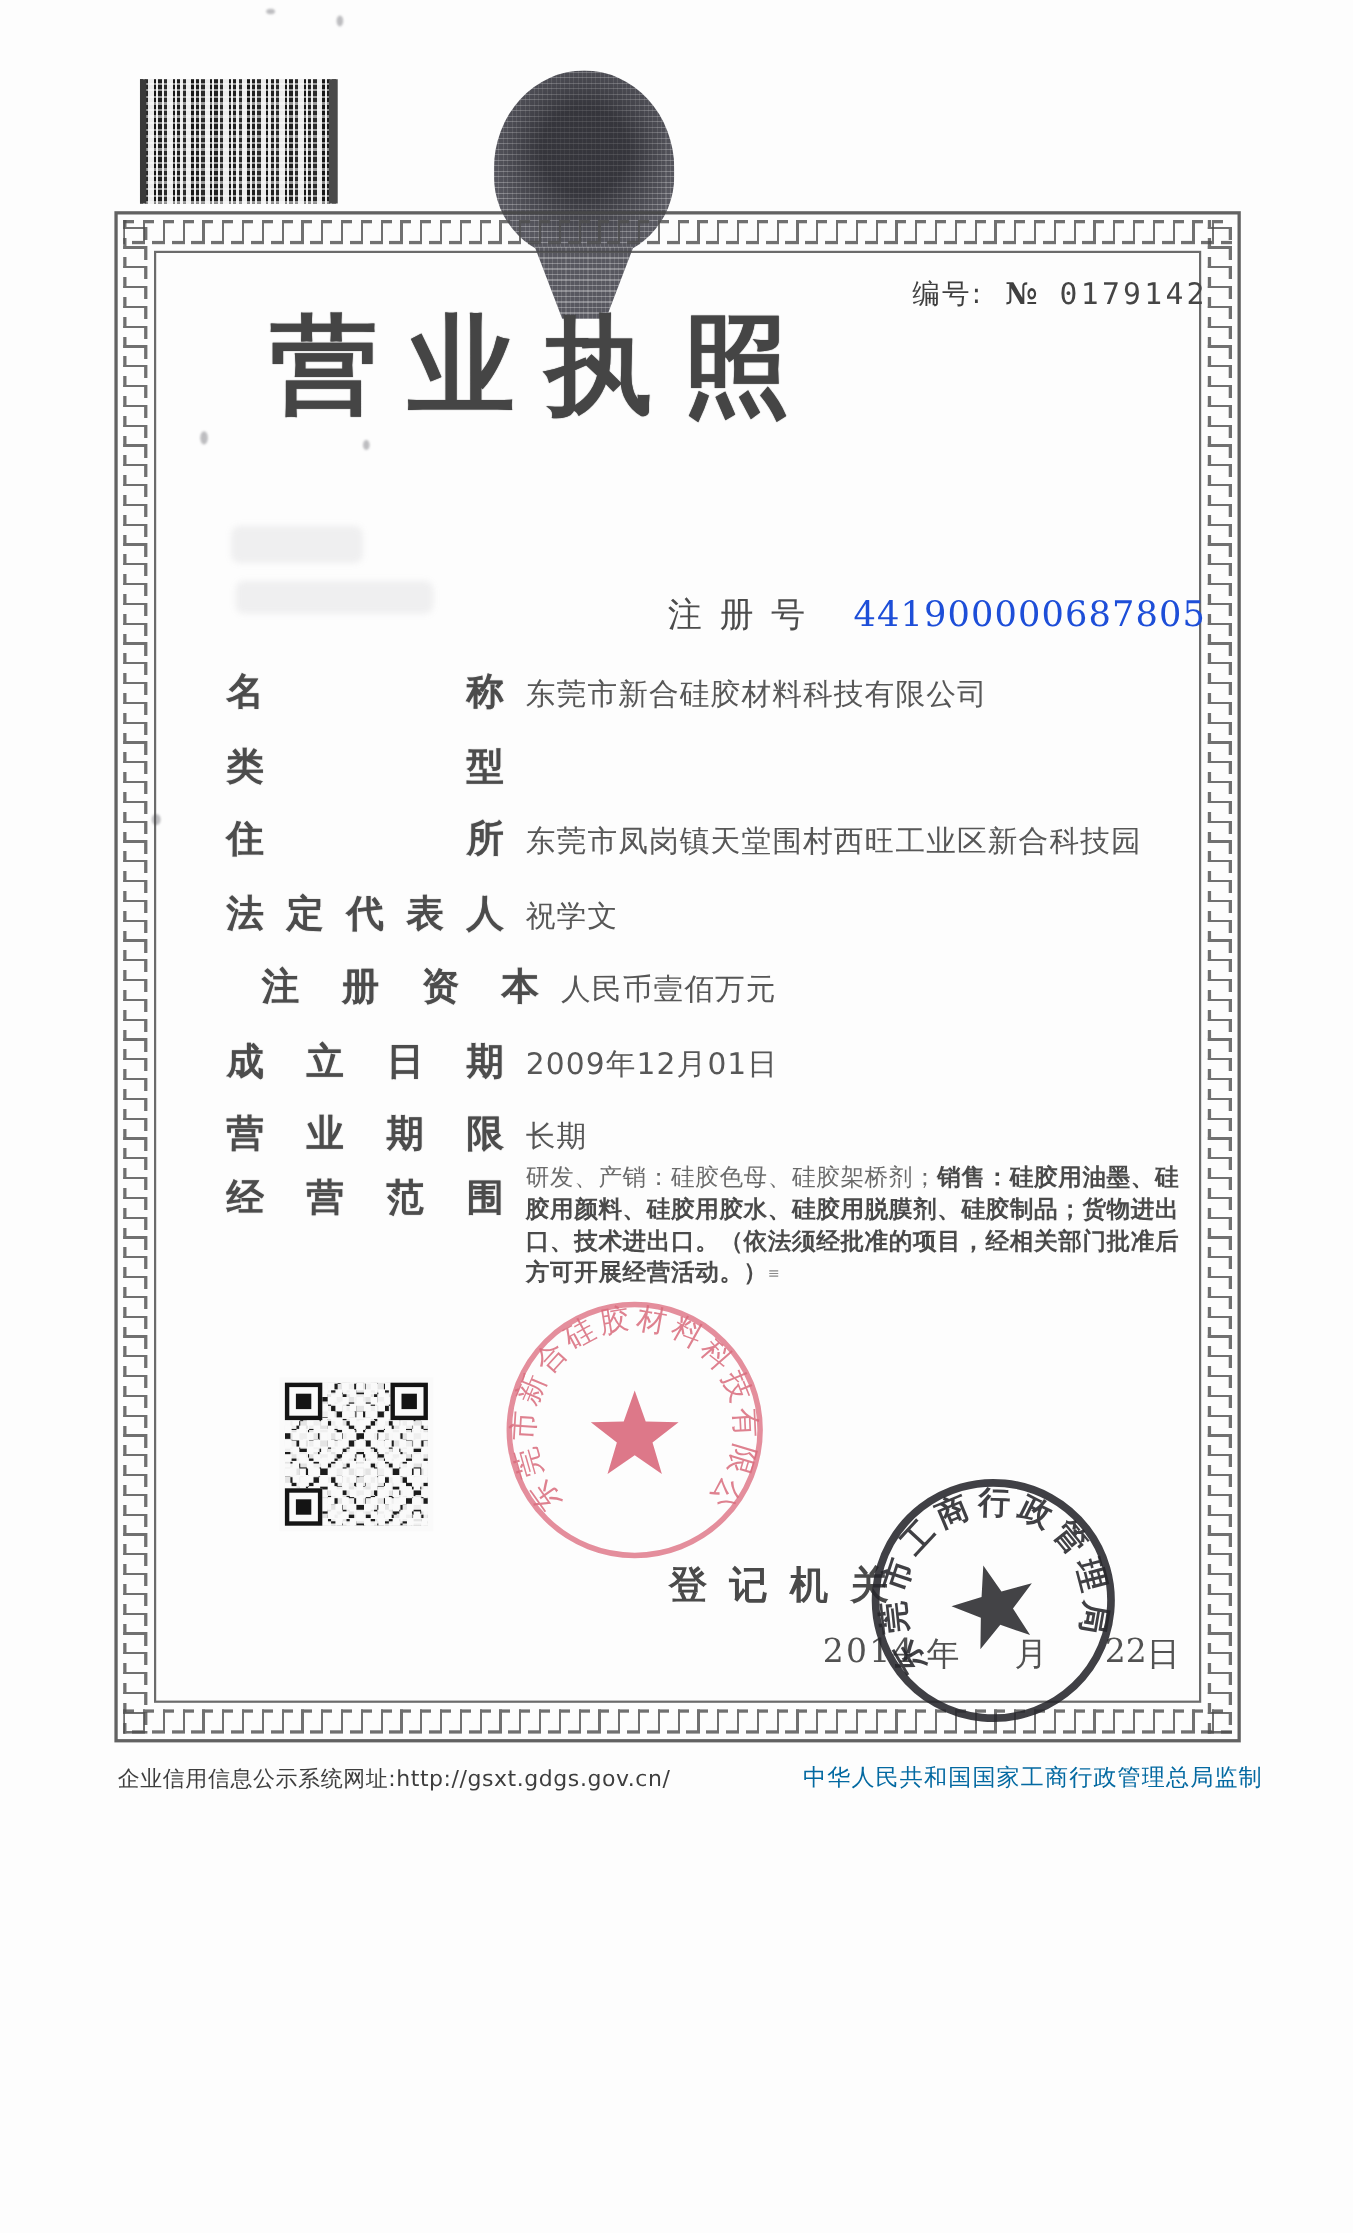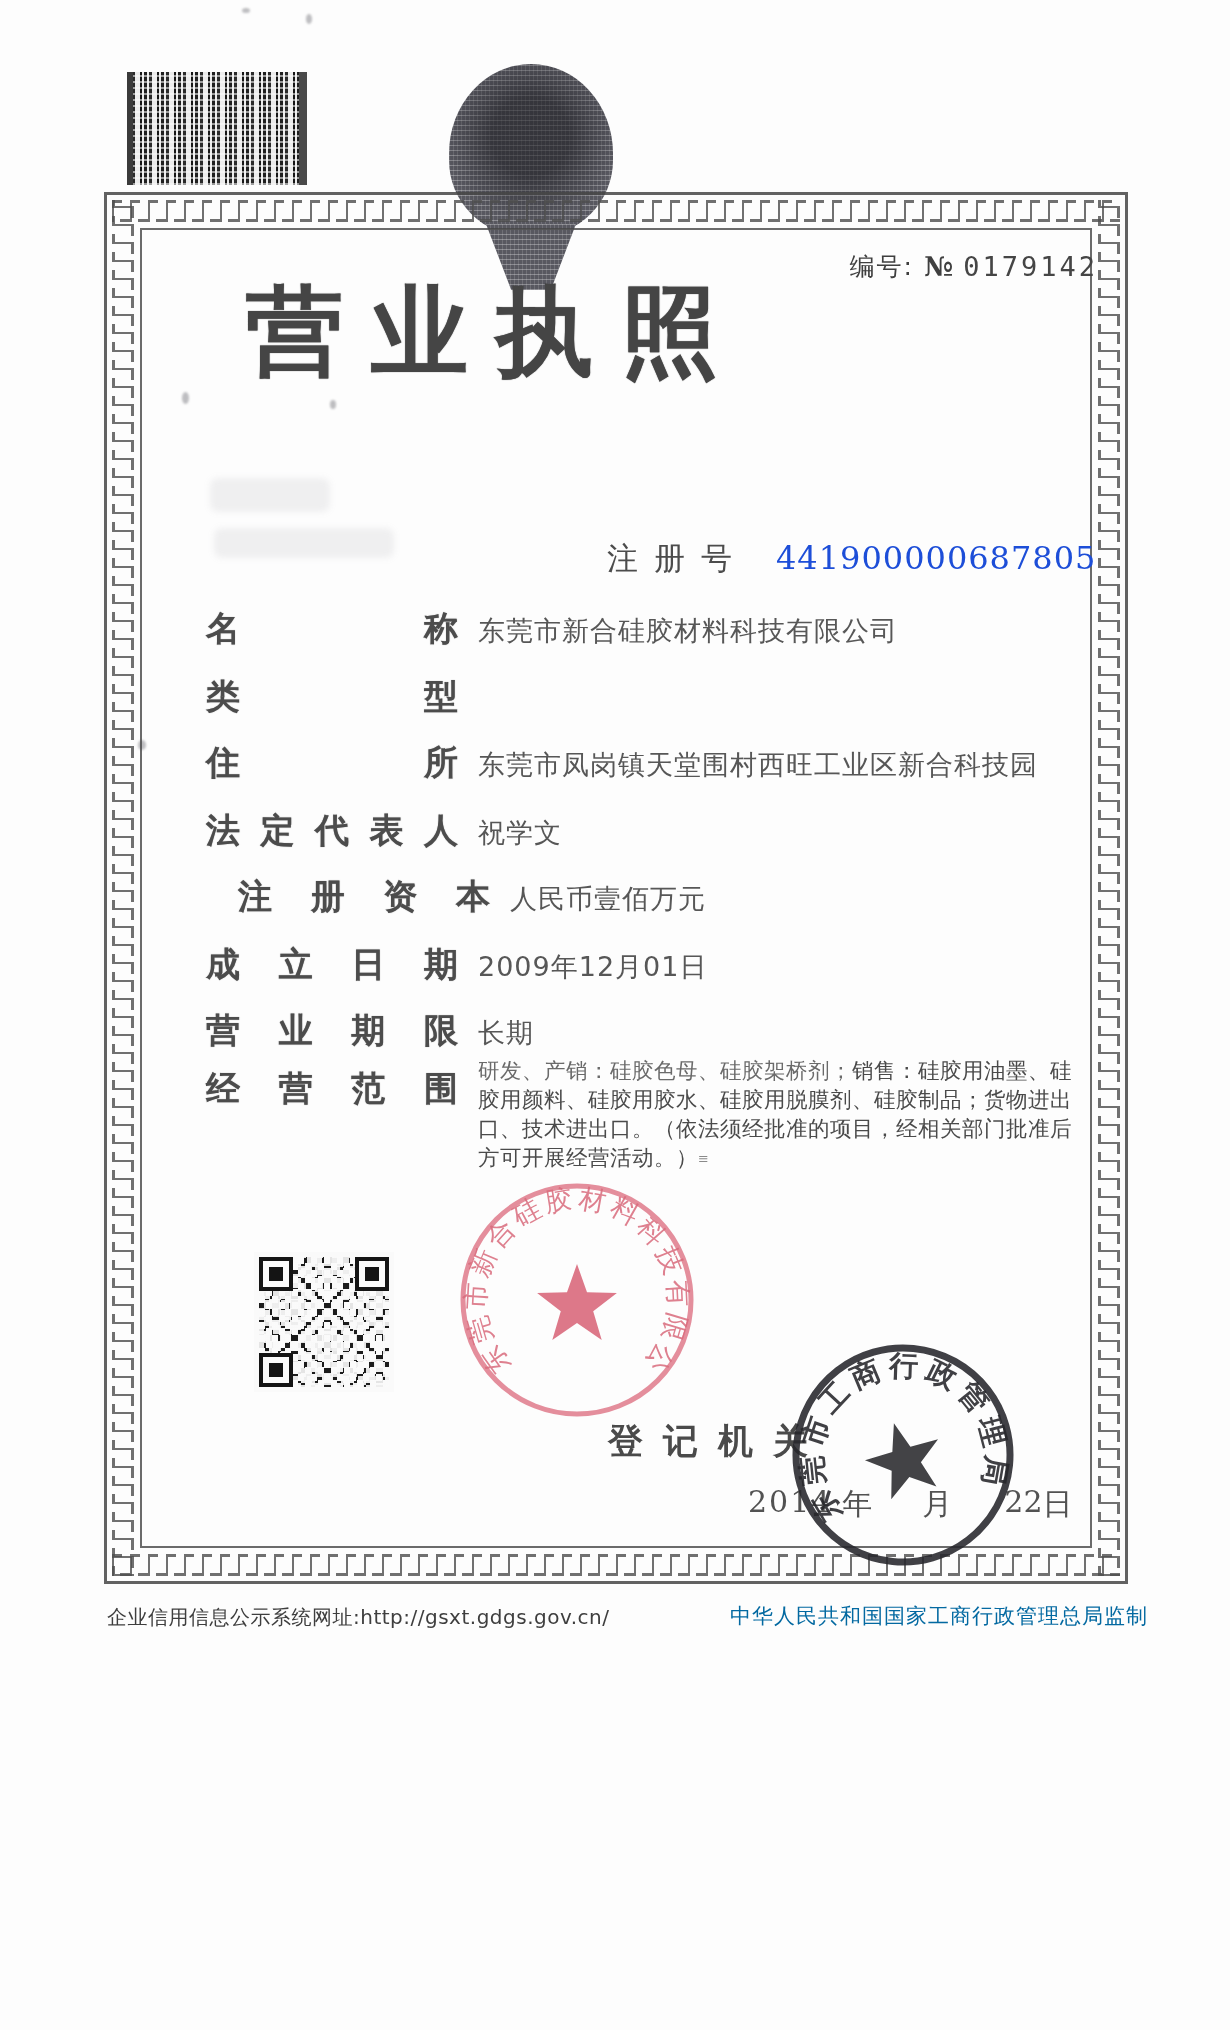--- a/index.html
+++ b/index.html
@@ -54,21 +54,21 @@
     background-image:
       repeating-linear-gradient(0deg, #4e4e4e 0 2px, transparent 2px 18px),
       repeating-linear-gradient(0deg, #4e4e4e 0 10px, transparent 10px 18px),
       repeating-linear-gradient(0deg, transparent 0 8px, #4e4e4e 8px 18px);
     background-size:100% auto, 3px auto, 3px auto;
     background-position:0 0, 0 0, 100% 0;
     background-repeat:repeat-y,repeat-y,repeat-y;}
   .strip.v.left{left:5px;}
   .strip.v.right{right:5px;}
   
-  .serial{position:absolute;top:250px;right:132px;display:flex;gap:10px;align-items:center;color:#3f3f3f;}
+  .serial{position:absolute;top:250px;right:132px;display:flex;gap:20px;align-items:flex-end;color:#3f3f3f;}
   .serial .lbl{font-size:25px;letter-spacing:2px;}
   .serial .nomark{font-family:"DejaVu Serif",serif;font-weight:bold;font-size:27px;}
   .serial .num{font-family:"DejaVu Sans Mono",monospace;font-size:27px;letter-spacing:3px;color:#454545;}
   
   .title{
     position:absolute;left:246px;top:268px;font-size:97px;font-weight:bold;letter-spacing:28px;
     color:#454545;white-space:nowrap;text-shadow:0 0 1px rgba(60,60,60,.9);
   }
   
   .regno{position:absolute;left:607px;top:538px;display:flex;align-items:baseline;gap:28px;}
@@ -78,21 +78,21 @@
   .row{position:absolute;left:206px;width:868px;display:flex;align-items:flex-start;}
   .row .flabel{
     width:252px;min-width:252px;margin-right:20px;font-size:34px;font-weight:bold;color:#4c4c4c;
     text-align:justify;text-align-last:justify;text-shadow:0 0 1px rgba(70,70,70,.6);
   }
   .row .fvalue{flex:1;font-size:27px;color:#575757;letter-spacing:1px;padding-top:7px;white-space:nowrap;}
   .row.r0{top:606px;} .row.r1{top:674px;} .row.r2{top:740px;} .row.r3{top:808px;}
   .row.r4{top:874px;margin-left:32px;} .row.r5{top:942px;} .row.r6{top:1008px;} .row.r7{top:1054px;}
   .row.r7 .flabel{padding-top:12px;}
   .scope{flex:1;font-size:21.5px;line-height:29px;color:#6a6a6a;padding-top:2px;letter-spacing:.5px;}
-  .scope .bold{font-weight:normal;color:#4a4a4a;margin-top:37px;}
+  .scope .bold{font-weight:bold;color:#4a4a4a;margin-top:37px;}
   .scope .tail{font-size:13px;color:#8a8a8a;vertical-align:2px;}
   
   .qr{
     position:absolute;left:254px;top:1252px;width:130px;height:130px;border:5px solid #fafafa;
     background:repeating-conic-gradient(#1c1c1c 0% 25%, #fafafa 0% 50%) 0 0/13px 13px;
   }
   .qr::before{
     content:"";position:absolute;inset:0;
     background:
       repeating-conic-gradient(rgba(250,250,250,.95) 0% 25%, transparent 0% 50%) 0 0/21px 21px,

